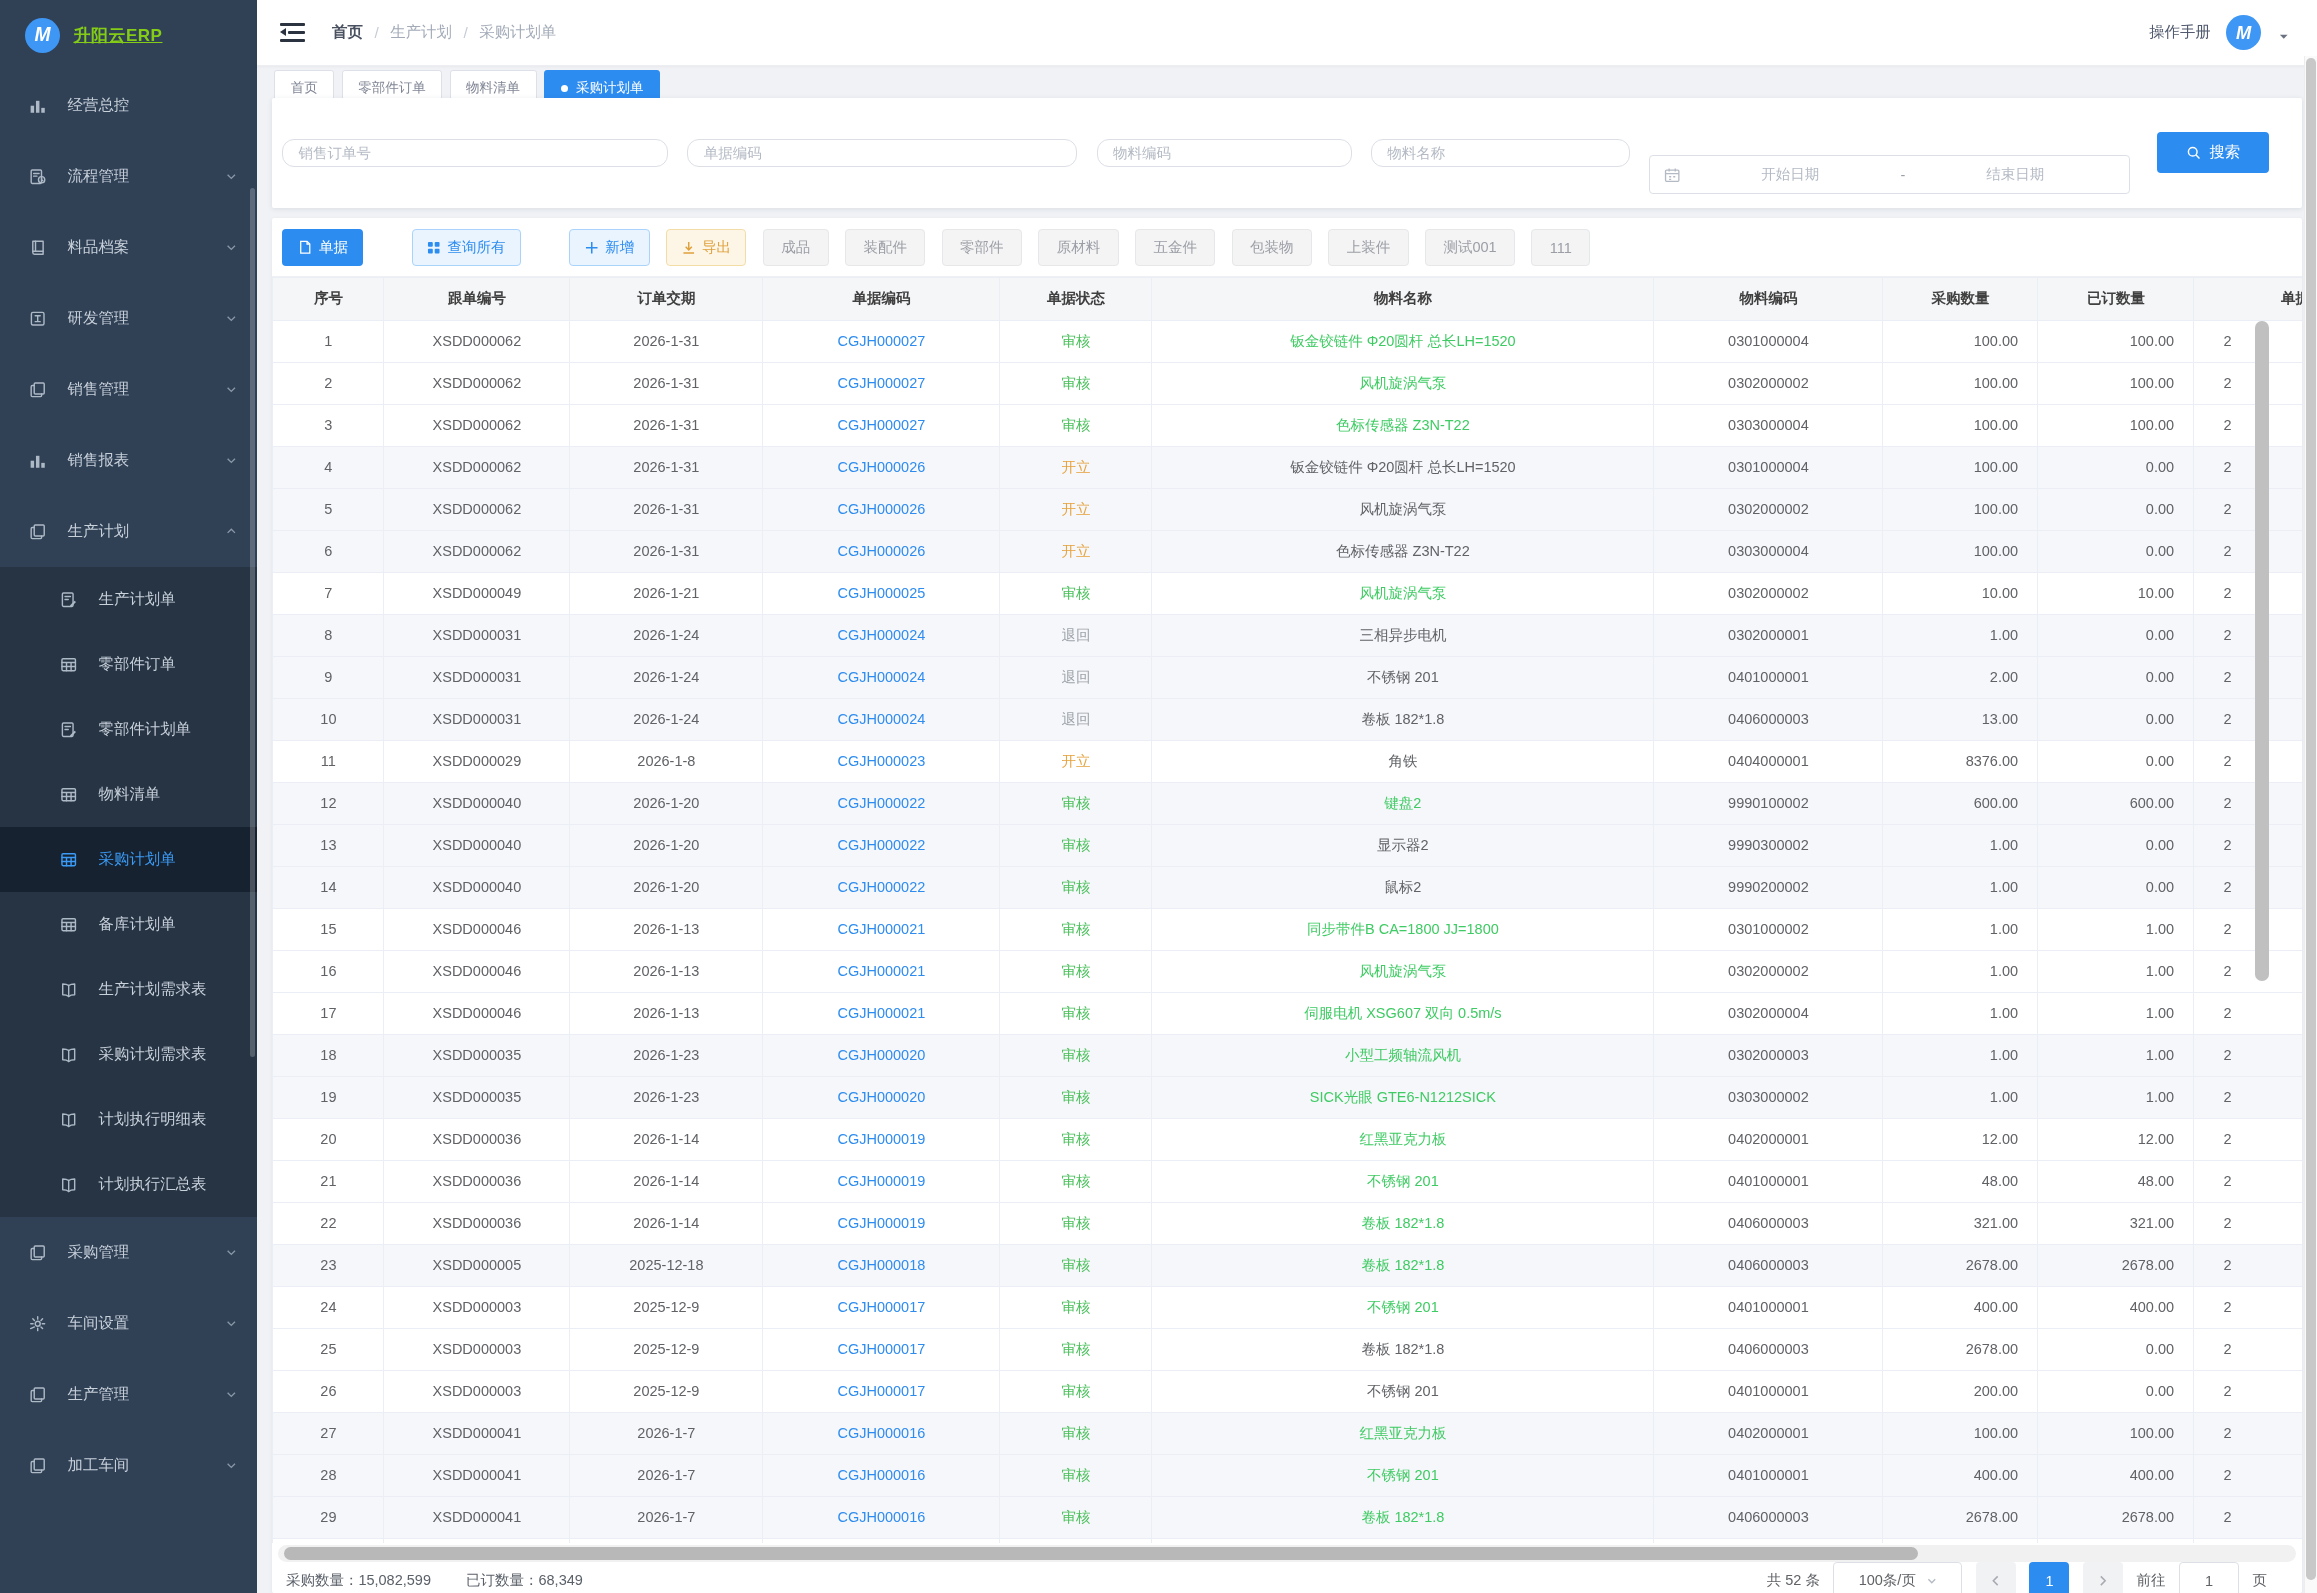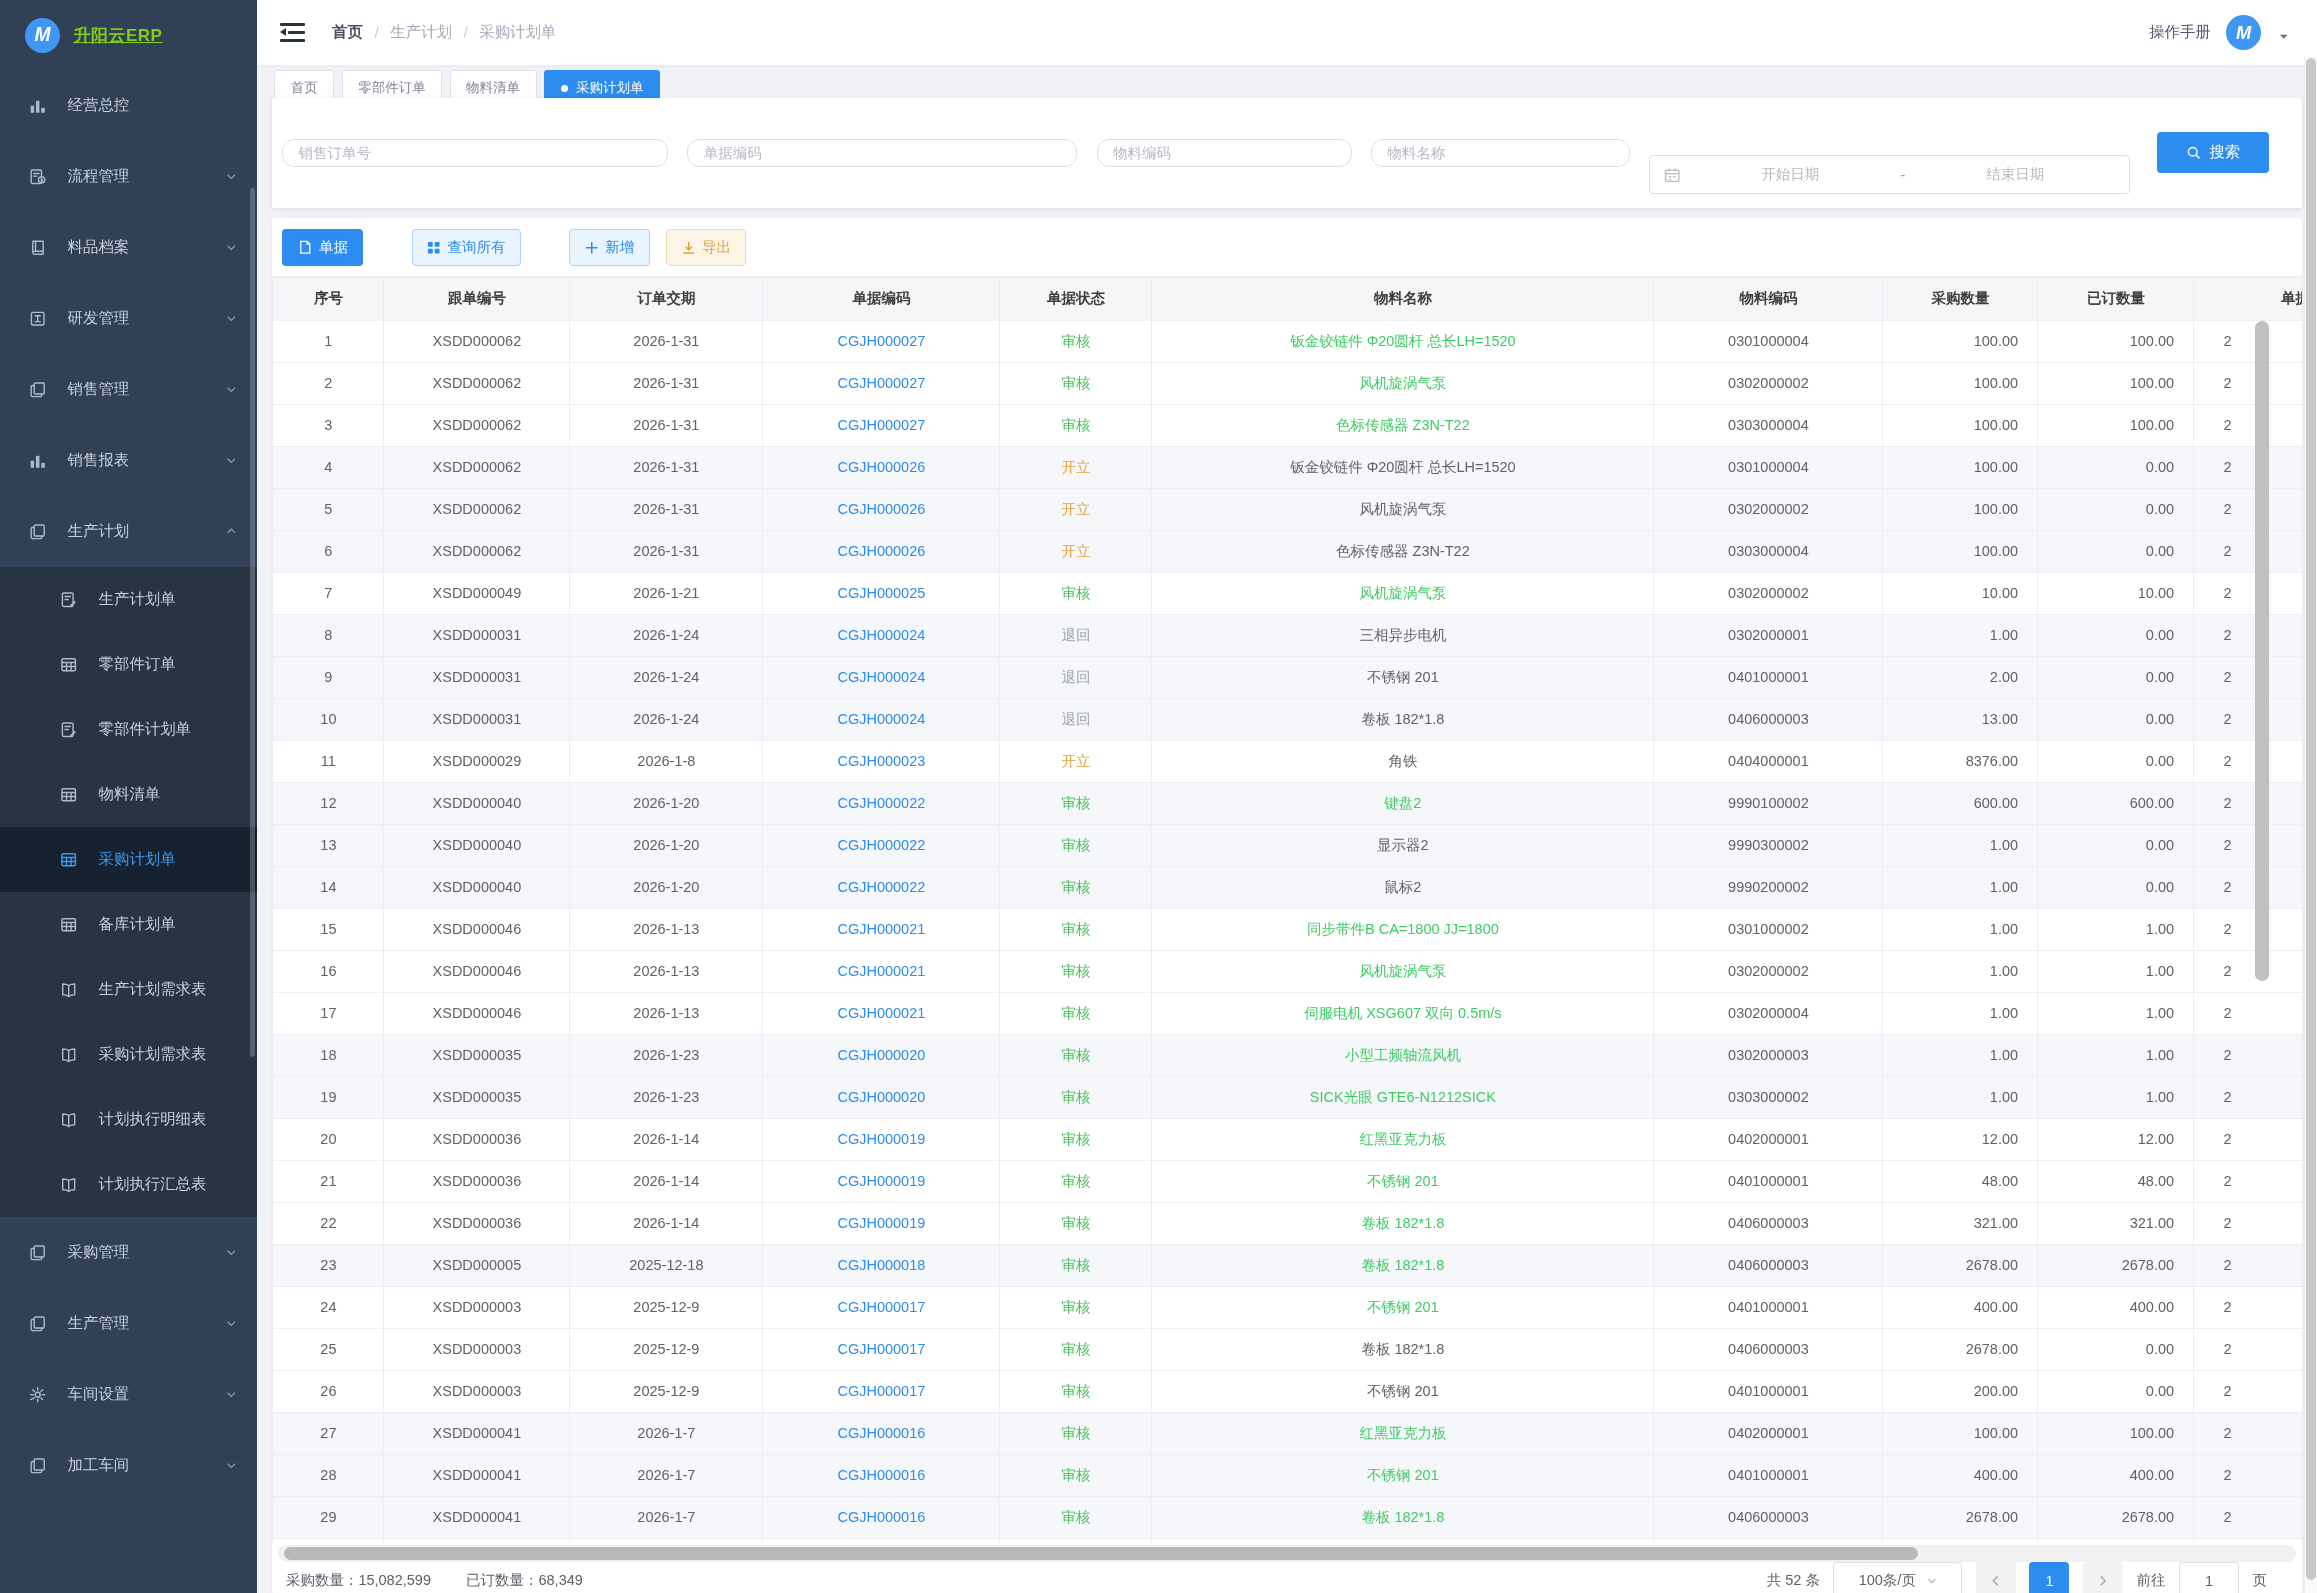--- a/index.html
+++ b/index.html
@@ -331,39 +331,39 @@
     <span class="lbl">采购管理</span>
           <span class="chev">
             <svg width="12.6" height="12.6" viewBox="0 0 12 12" fill="none" stroke="currentColor" stroke-width="1.3">
               <path d="M2.5 4.5L6 8l3.5-3.5"></path>
             </svg>
           </span>
         </div>
         <div class="nav-item">
           <span class="ic">
             <svg width="17.4" height="17.4" viewBox="0 0 16 16" fill="none" stroke="currentColor" stroke-width="1.3" stroke-linecap="round" stroke-linejoin="round">
-              <rect x="4.8" y="1.8" width="9.2" height="10.2" rx="1"></rect>
-              <path d="M4.8 4.2H3a1 1 0 0 0-1 1v8.2a1 1 0 0 0 1 1h7.6a1 1 0 0 0 1-1V12"></path>
-            </svg>
-          </span>
-    <span class="lbl">生产管理</span>
+              <circle cx="8" cy="8" r="2.3"></circle>
+              <path d="M8 1.6v2.2M8 12.2v2.2M1.6 8h2.2M12.2 8h2.2M3.5 3.5L5 5M11 11l1.5 1.5M12.5 3.5L11 5M5 11l-3.5 1.5" stroke-linecap="round"></path>
+            </svg>
+          </span>
+    <span class="lbl">车间设置</span>
           <span class="chev">
             <svg width="12.6" height="12.6" viewBox="0 0 12 12" fill="none" stroke="currentColor" stroke-width="1.3">
               <path d="M2.5 4.5L6 8l3.5-3.5"></path>
             </svg>
           </span>
         </div>
         <div class="nav-item">
           <span class="ic">
             <svg width="17.4" height="17.4" viewBox="0 0 16 16" fill="none" stroke="currentColor" stroke-width="1.3" stroke-linecap="round" stroke-linejoin="round">
-              <circle cx="8" cy="8" r="2.3"></circle>
-              <path d="M8 1.6v2.2M8 12.2v2.2M1.6 8h2.2M12.2 8h2.2M3.5 3.5L5 5M11 11l1.5 1.5M12.5 3.5L11 5M5 11l-3.5 1.5" stroke-linecap="round"></path>
-            </svg>
-          </span>
-    <span class="lbl">车间设置</span>
+              <rect x="4.8" y="1.8" width="9.2" height="10.2" rx="1"></rect>
+              <path d="M4.8 4.2H3a1 1 0 0 0-1 1v8.2a1 1 0 0 0 1 1h7.6a1 1 0 0 0 1-1V12"></path>
+            </svg>
+          </span>
+    <span class="lbl">生产管理</span>
           <span class="chev">
             <svg width="12.6" height="12.6" viewBox="0 0 12 12" fill="none" stroke="currentColor" stroke-width="1.3">
               <path d="M2.5 4.5L6 8l3.5-3.5"></path>
             </svg>
           </span>
         </div>
         <div class="nav-item">
           <span class="ic">
             <svg width="17.4" height="17.4" viewBox="0 0 16 16" fill="none" stroke="currentColor" stroke-width="1.3" stroke-linecap="round" stroke-linejoin="round">
               <rect x="4.8" y="1.8" width="9.2" height="10.2" rx="1"></rect>
@@ -486,20 +486,31 @@
             <span>新增</span>
           </button>
           <button class="tbtn btn-yellow">
             <span class="bic">
               <svg width="13.5" height="13.5" viewBox="0 0 14 14" fill="none" stroke="#dfa03c" stroke-width="1.5">
                 <path d="M7 1v8M3.8 6L7 9.2 10.2 6M1.5 12.5h11"></path>
                 </svg>
             </span>
             <span>导出</span>
           </button>
+          <div id="chips" style="display:flex;gap:16.4px;">
+              <button class="chip">成品</button>
+              <button class="chip">装配件</button>
+              <button class="chip">零部件</button>
+              <button class="chip">原材料</button>
+              <button class="chip">五金件</button>
+              <button class="chip">包装物</button>
+              <button class="chip">上装件</button>
+              <button class="chip">测试001</button>
+              <button class="chip">111</button>
+            </div>
         </div>
 
         <div class="tableviewport">
           <table>
             <colgroup id="cols">
                 <col style="width:111px">
                 <col style="width:186px">
                 <col style="width:193px">
                 <col style="width:237px">
                 <col style="width:152px">

